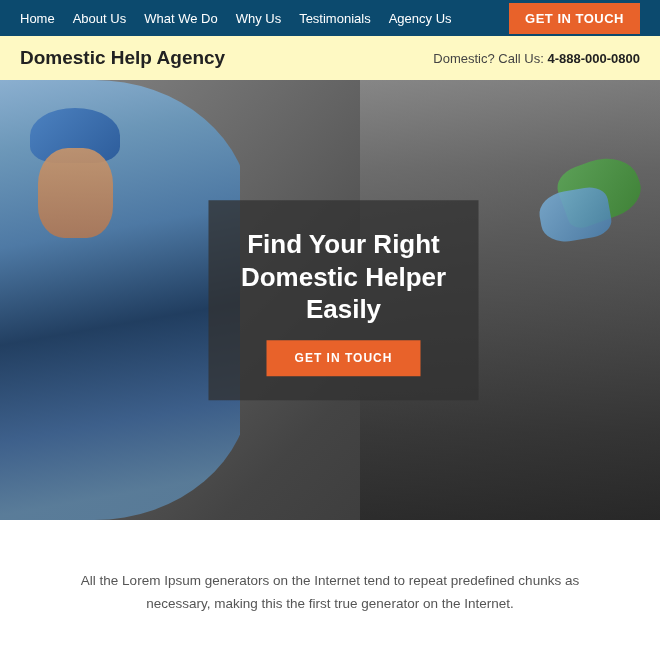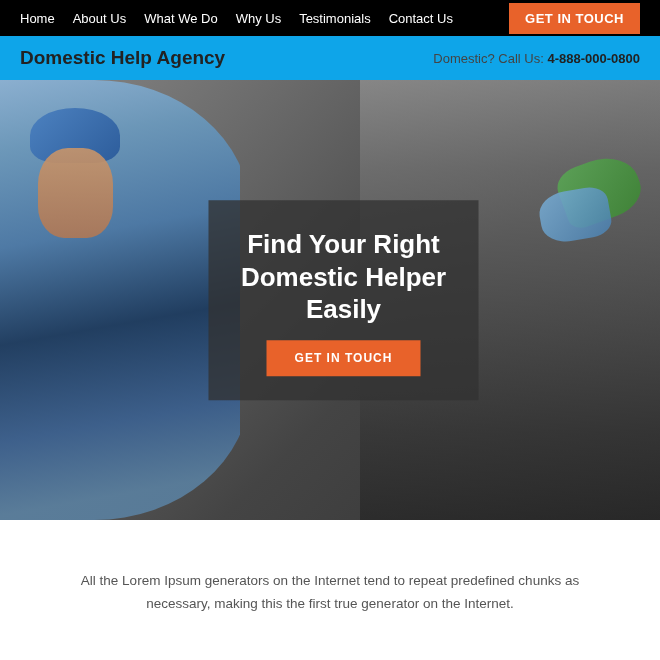--- a/index.html
+++ b/index.html
@@ -1,20 +1,20 @@
 <!DOCTYPE html>
 <html><head>
   <meta charset="utf-8">
   <style>
     * { margin: 0; padding: 0; box-sizing: border-box; }
     body { font-family: Arial, sans-serif; width: 660px; overflow-x: hidden; }
 
     
     nav {
-      background: #000000;
+      background: #0c4a6e;
       display: flex;
       align-items: center;
       justify-content: space-between;
       padding: 0 20px;
       height: 36px;
     }
     .nav-links {
       display: flex;
       gap: 18px;
       list-style: none;
@@ -31,21 +31,21 @@
       padding: 8px 16px;
       font-size: 13px;
       font-weight: bold;
       cursor: pointer;
       text-transform: uppercase;
       letter-spacing: 0.5px;
     }
 
     
     .header-bar {
-      background: #0ea5e9;
+      background: #fef9c3;
       display: flex;
       align-items: center;
       justify-content: space-between;
       padding: 10px 20px;
       height: 44px;
     }
     .brand-name {
       font-size: 19px;
       font-weight: bold;
       color: #222;
@@ -143,21 +143,21 @@
     <li>
       <a href="#">What We Do</a>
     </li>
     <li>
       <a href="#">Why Us</a>
     </li>
     <li>
       <a href="#">Testimonials</a>
     </li>
     <li>
-      <a href="#">Contact Us</a>
+      <a href="#">Agency Us</a>
     </li>
   </ul>
   <button class="nav-cta">GET IN TOUCH</button>
 </nav>
 
 <div class="header-bar">
   <div class="brand-name">Domestic Help Agency</div>
   <div class="contact-info">
     <span>Domestic? Call Us: </span><strong>4-888-000-0800</strong>
   </div>

